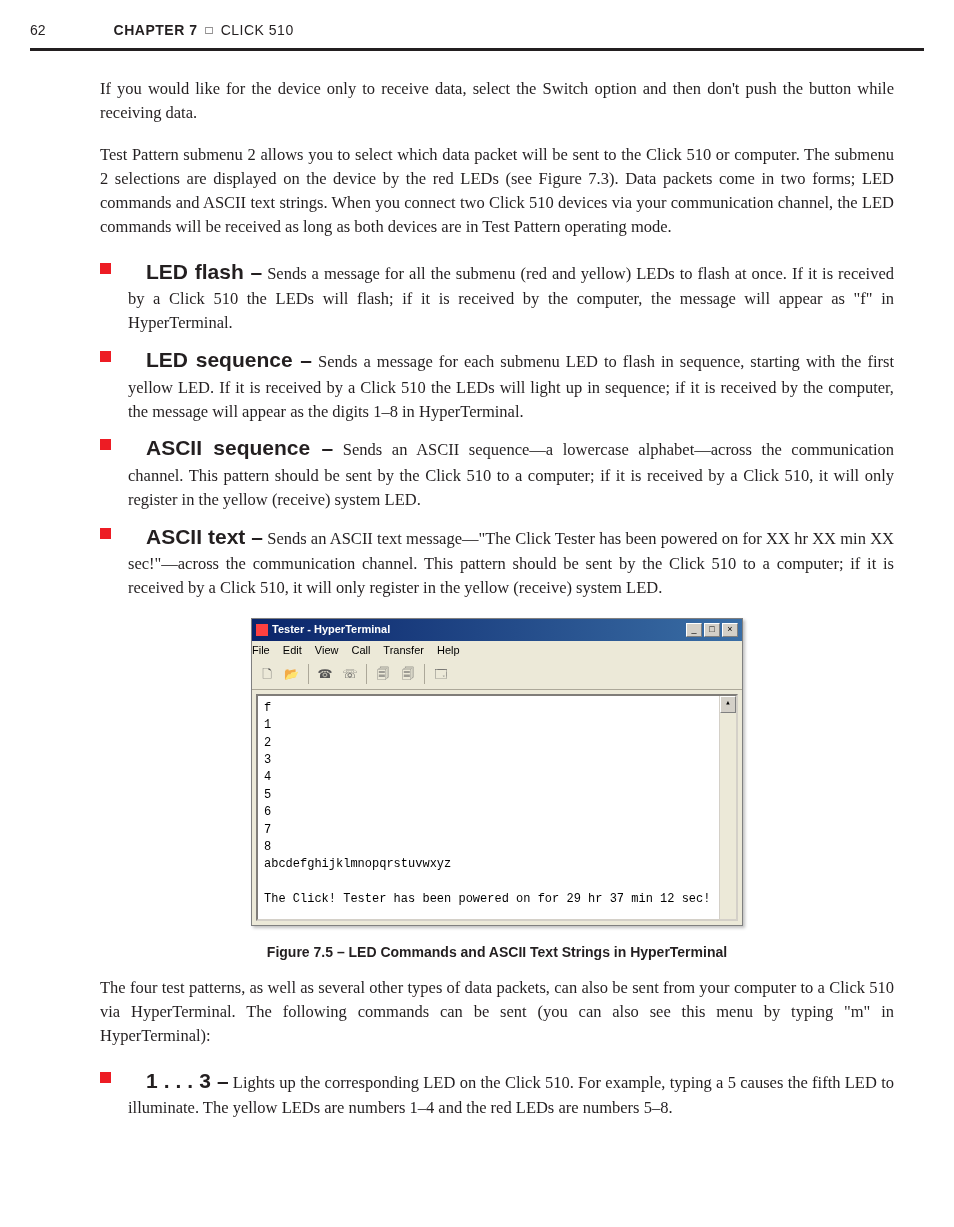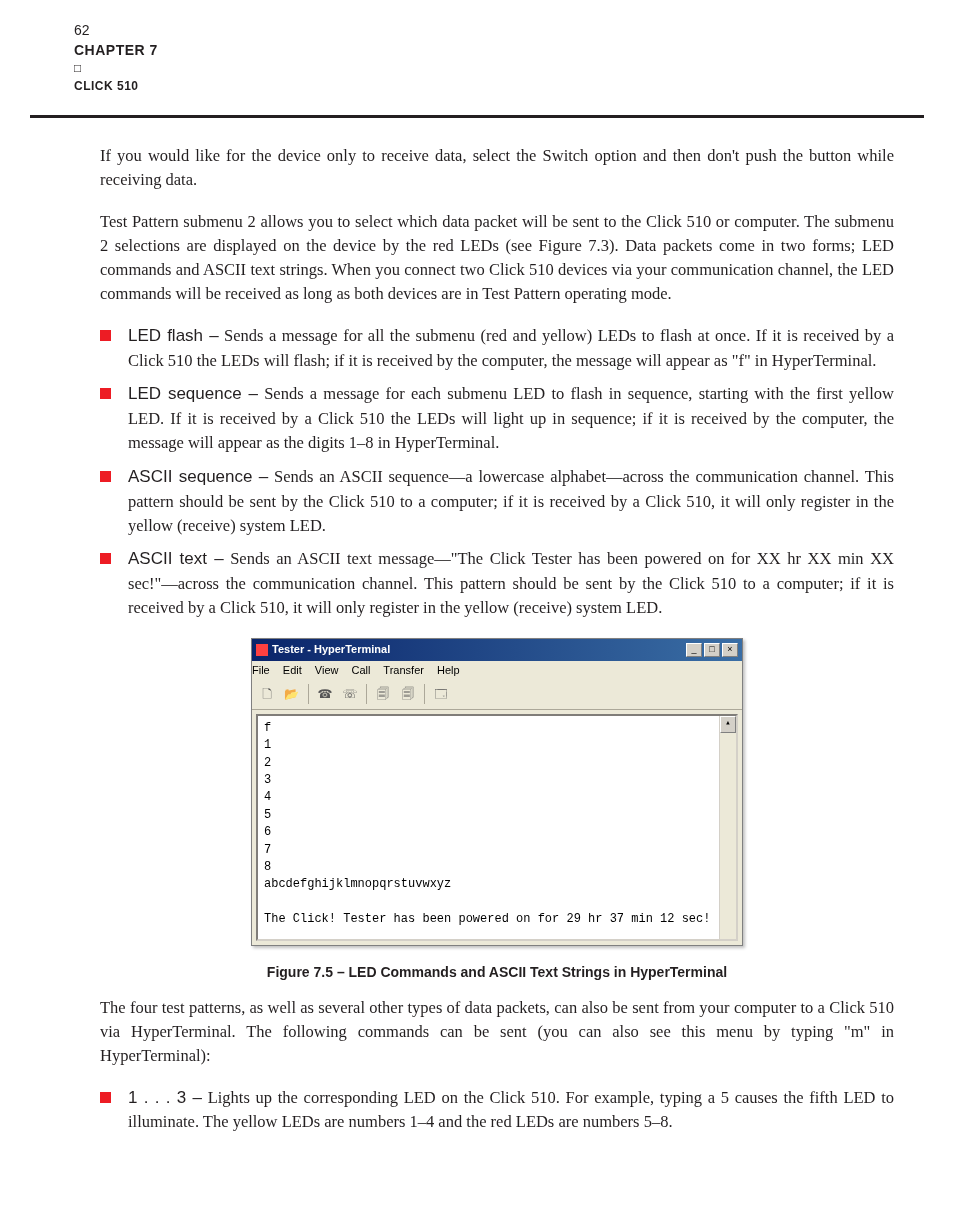--- a/index.html
+++ b/index.html
@@ -9,45 +9,44 @@
     color: #231f20;
     margin: 0;
     padding: 20px 30px 40px 30px;
     width: 894px;
     background: #fff;
   }
   .header {
     display: flex;
     align-items: baseline;
     border-bottom: 3px solid #231f20;
-    padding-bottom: 20px;
+    padding-bottom: 8px;
     margin-bottom: 26px;
     font-family: "Myriad Pro", "Helvetica Neue", Arial, sans-serif;
-    flex-direction: column;
   }
   .page-num {
     font-size: 14px;
     margin-right: 24px;
   }
   .chapter {
     font-size: 14px;
     font-weight: 800;
     letter-spacing: 0.5px;
     margin-left: 44px;
   }
   .chapter-sep {
     font-size: 12px;
     margin: 0 8px;
     font-weight: 400;
     position: relative;
     top: -1px;
   }
   .chapter-title {
-    font-size: 12px;
-    font-weight: 700;
+    font-size: 14px;
+    font-weight: 400;
     letter-spacing: 0.5px;
   }
   .content {
     margin-left: 70px;
     margin-right: 30px;
     text-align: justify;
   }
   .content p {
     margin: 0 0 18px 0;
   }
@@ -66,22 +65,23 @@
     content: "";
     position: absolute;
     left: 0px;
     top: 6px;
     width: 11px;
     height: 11px;
     background: #ed1c24;
   }
   .term {
     font-family: "Myriad Pro", "Helvetica Neue", Arial, sans-serif;
-    font-weight: 400;
-    font-size: 17px;
+    font-weight: 700;
+    font-size: 21px;
+    margin-left: 18px;
   }
   .figure {
     margin: 10px auto 14px auto;
     text-align: center;
   }
   .fig-box {
     display: inline-block;
     text-align: left;
     border: 1px solid #808080;
     background: #ece9d8;

